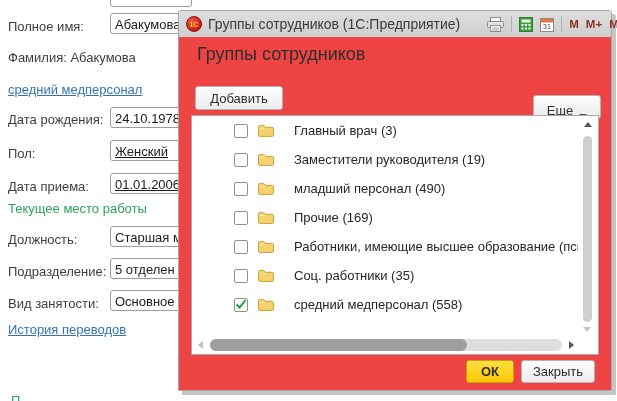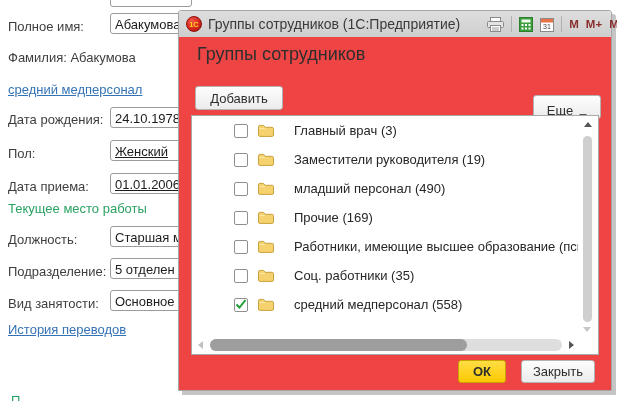--- a/index.html
+++ b/index.html
@@ -90,21 +90,21 @@
   .tri-up-dark{width:0;height:0;border-left:4px solid transparent;border-right:4px solid transparent;border-bottom:5px solid #555;margin:2px auto 0;}
   .vthumb{position:absolute;top:16px;left:2px;width:9px;height:186px;background:#cfcfcf;border-radius:5px;}
   .tri-down-light{width:0;height:0;border-left:4px solid transparent;border-right:4px solid transparent;border-top:5px solid #c6c6c6;position:absolute;bottom:0;left:2px;}
   .hscroll{position:absolute;left:6px;right:24px;bottom:2px;height:13px;}
   .tri-left-light{width:0;height:0;border-top:4px solid transparent;border-bottom:4px solid transparent;border-right:5px solid #c0c0c0;position:absolute;left:0;top:2px;}
   .htrack{position:absolute;left:12px;right:12px;top:0;height:12px;background:#dedede;border-radius:6px;}
   .hthumb{position:absolute;left:0;top:0;height:12px;width:73%;background:#9e9e9e;border-radius:6px;}
   .tri-right-dark{width:0;height:0;border-top:4px solid transparent;border-bottom:4px solid transparent;border-left:5px solid #555;position:absolute;right:0;top:2px;}
 
   
-  .footer{position:absolute;right:16px;bottom:7px;display:flex;gap:15px;}
+  .footer{position:absolute;right:16px;bottom:7px;display:flex;gap:7px;}
   .btn-ok{
     width:48px;height:23px;
     background:linear-gradient(#ffdd44,#fbc902);
     border:1px solid #caa200;font-weight:bold;color:#2e2e2e;
   }
   .btn-close{width:74px;height:23px;}
 </style>
 </head>
 <body>
 

